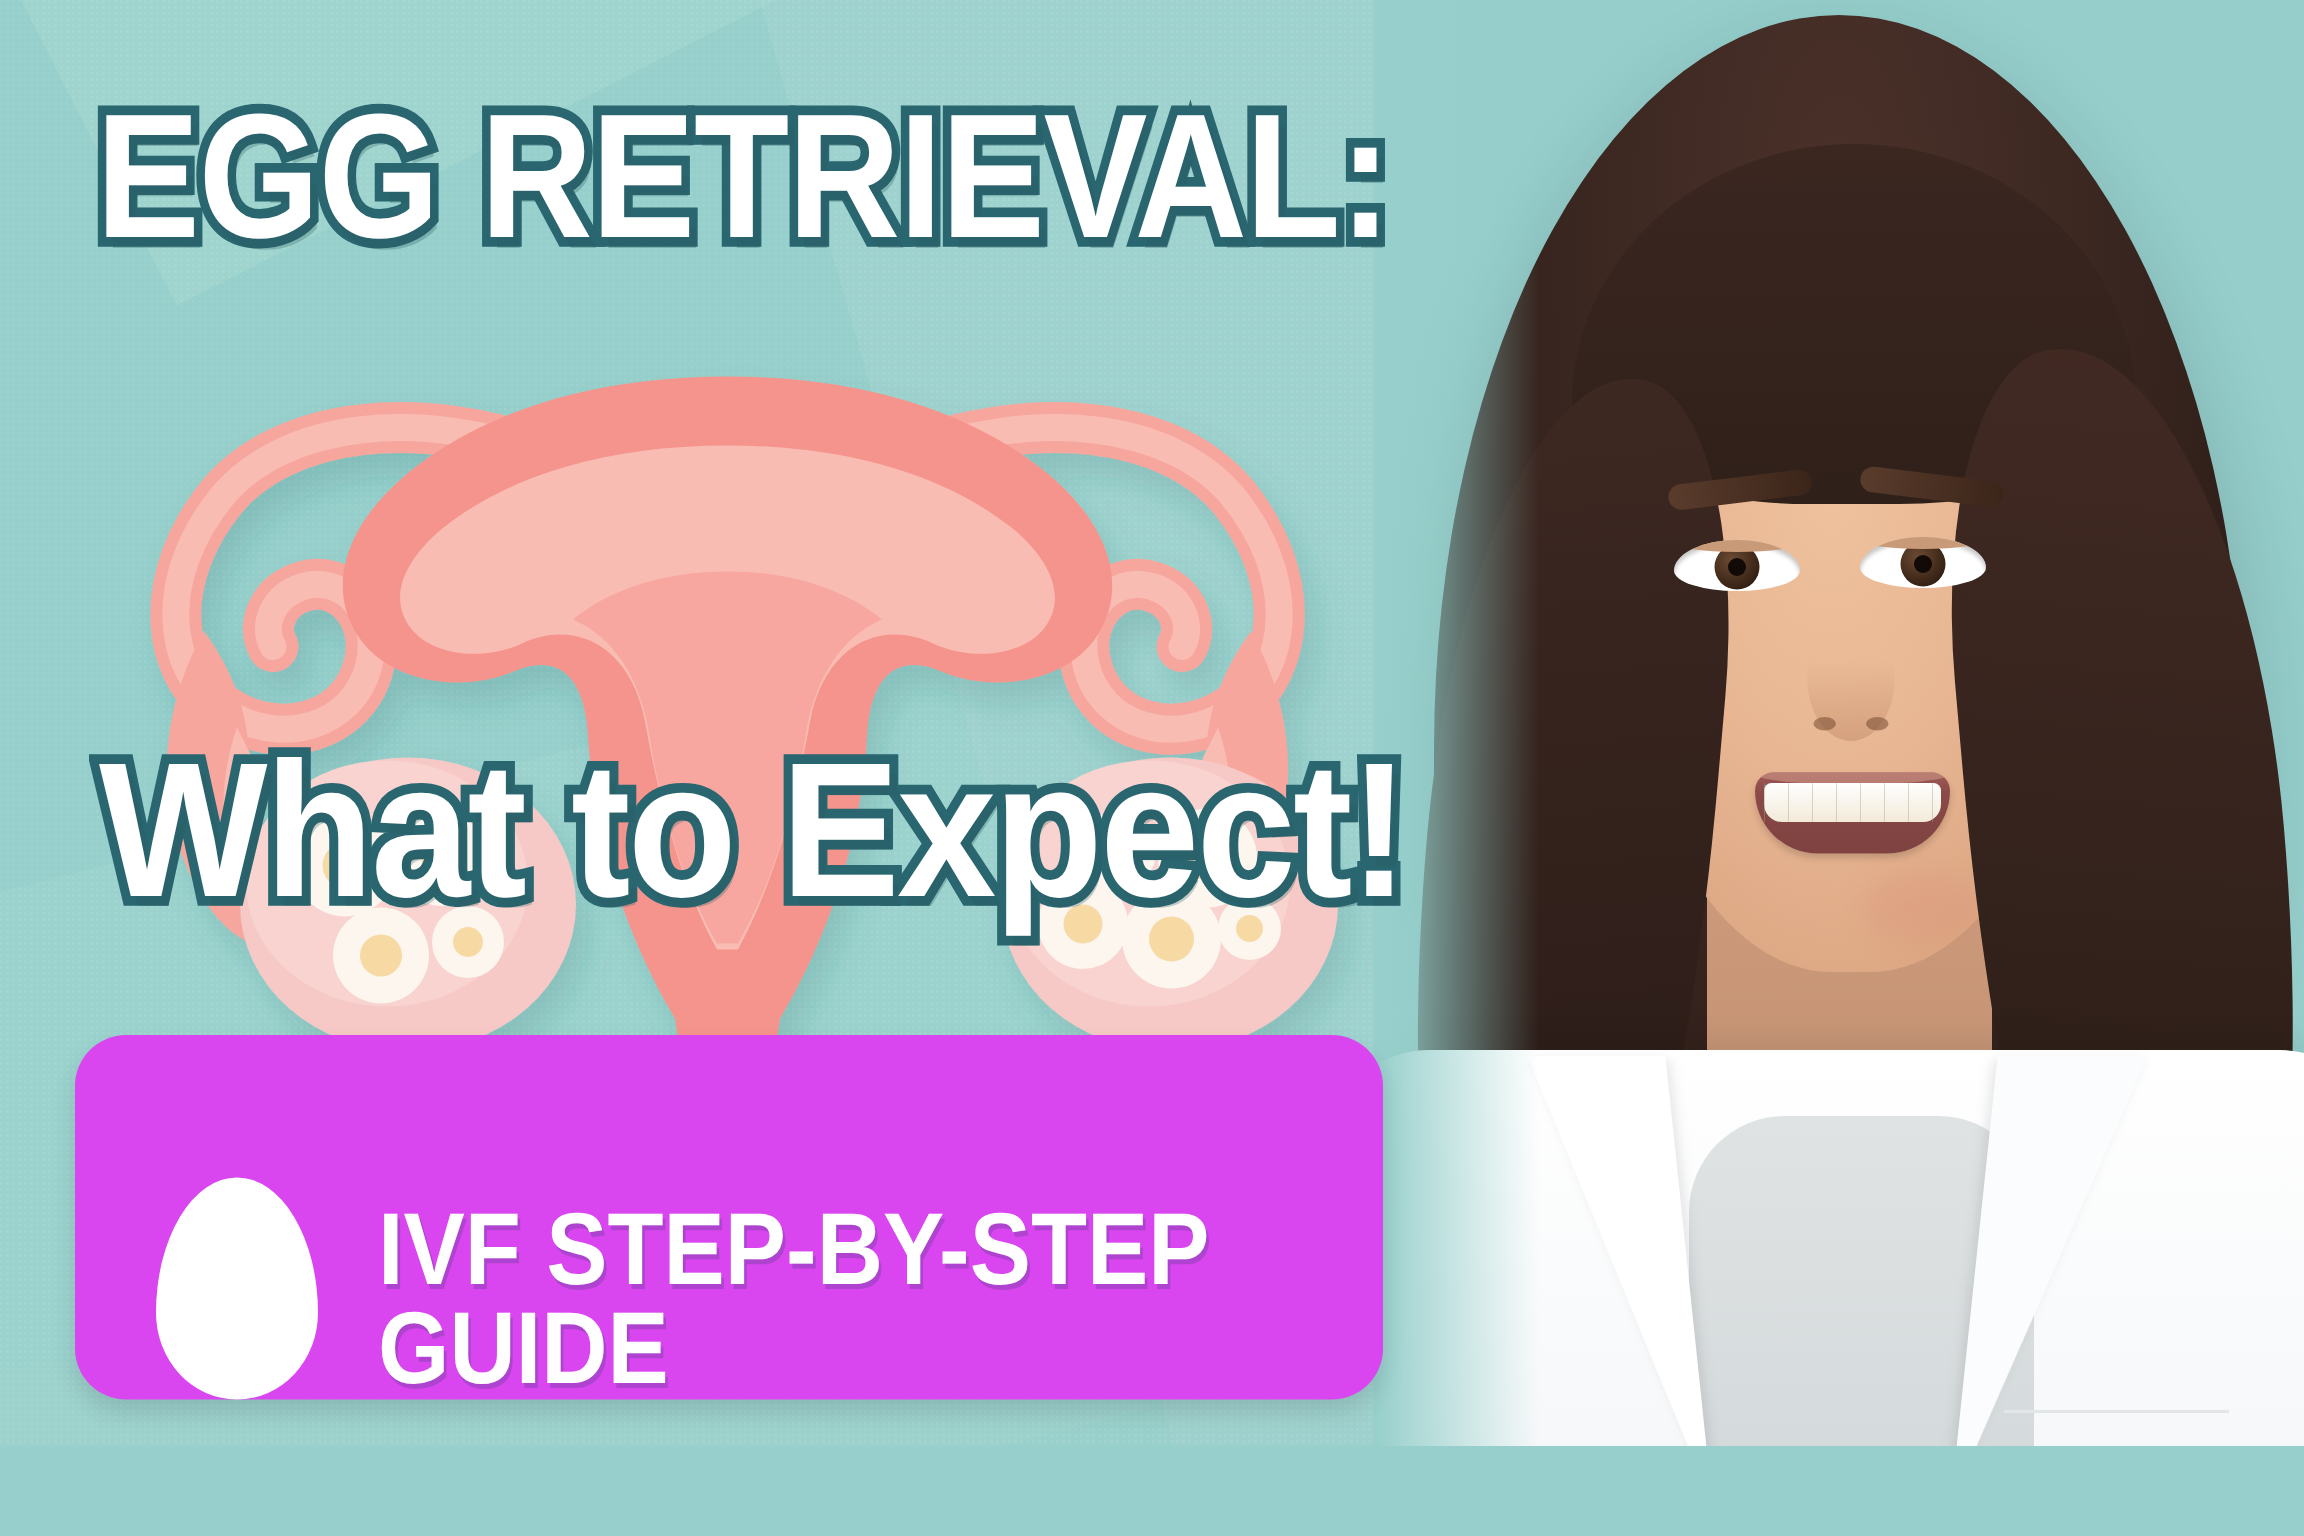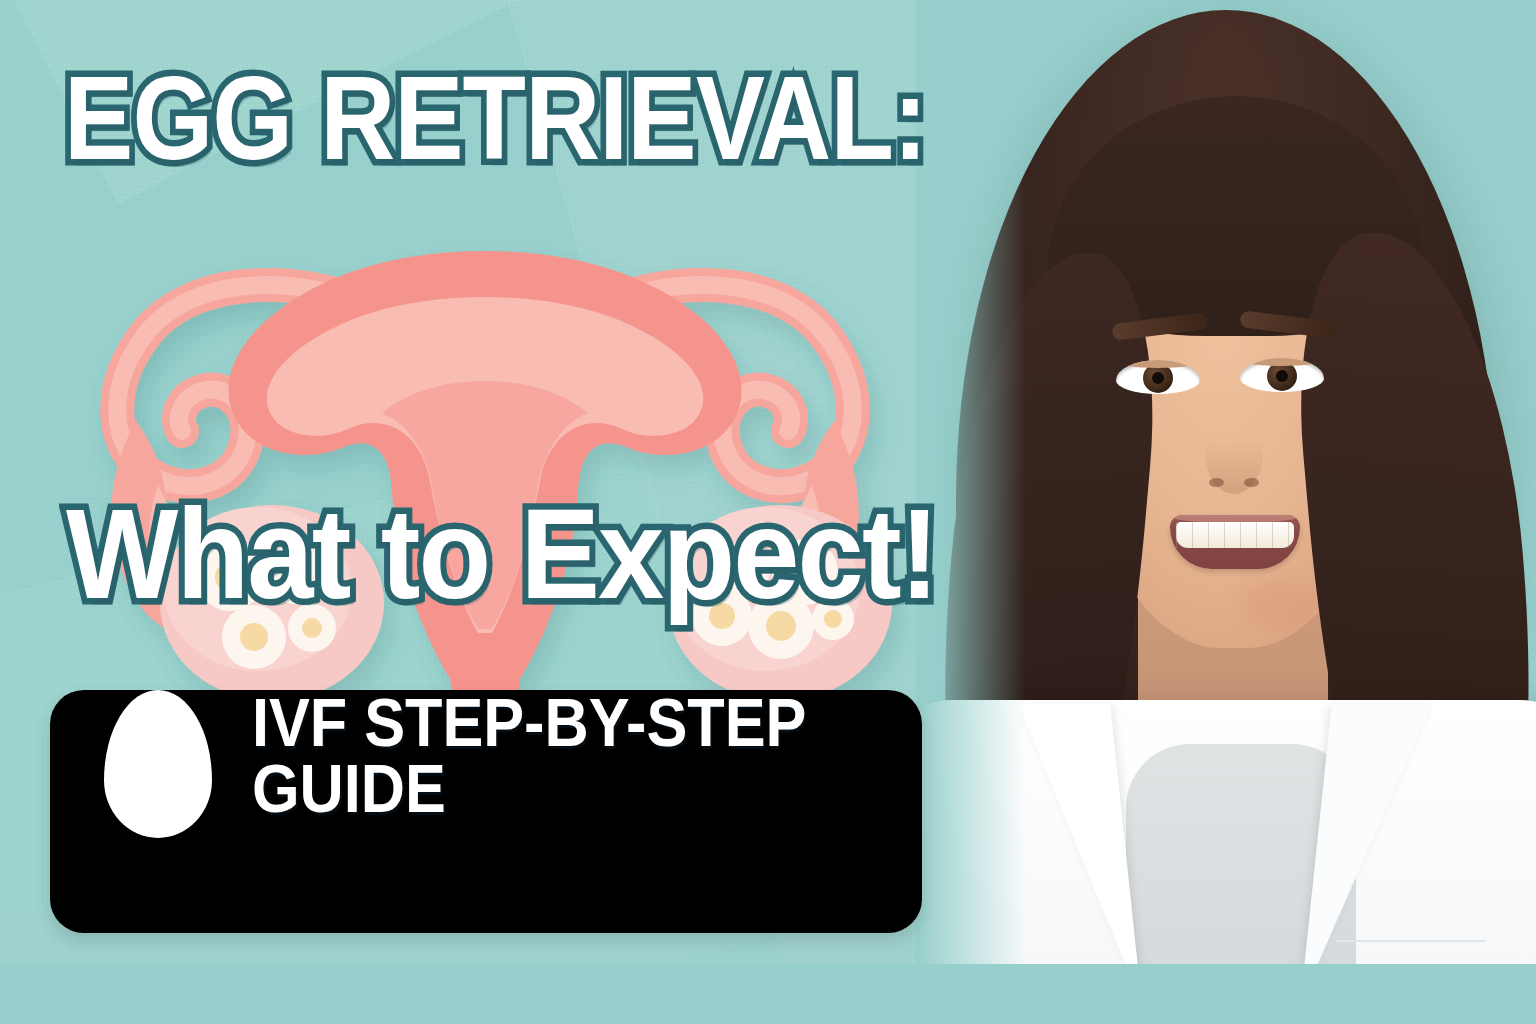--- a/index.html
+++ b/index.html
@@ -92,22 +92,22 @@
   
   .headline{position:absolute;z-index:6;color:#ffffff;white-space:nowrap;
     font-family:"Liberation Sans", sans-serif;font-weight:700;
     -webkit-text-stroke:13px #2a6670;paint-order:stroke fill;
     text-shadow:5px 7px 0 rgba(38,88,96,.28);}
   #title-line1{left:64px;top:50px;font-size:118px;letter-spacing:-1px;transform:scaleX(.88);transform-origin:left top;}
   #title-line2{left:66px;top:480px;font-size:128px;letter-spacing:-2px;transform:scaleX(.93);transform-origin:left top;}
 
   
   #badge{position:absolute;left:50px;top:690px;width:872px;height:243px;
-    background:#000000;border-radius:34px;z-index:7;
-    box-shadow:0 8px 16px rgba(0,0,0,.12);display:flex;align-items:flex-start;}
+    background:#d946ef;border-radius:34px;z-index:7;
+    box-shadow:0 8px 16px rgba(0,0,0,.12);display:flex;align-items:flex-end;}
   #badge-egg{width:108px;height:148px;margin-left:54px;flex:0 0 auto;
     background:#ffffff;border-radius:50% 50% 50% 50%/61% 61% 39% 39%;}
   #badge-text{margin-left:40px;color:#ffffff;font-weight:700;font-size:68px;line-height:.97;
     letter-spacing:0px;transform:scaleX(.9);transform-origin:left center;
     text-shadow:2px 3px 0 rgba(18,58,92,.22);}
   #badge-text .l2{display:block;}
 </style>
 </head>
 <body>
 

